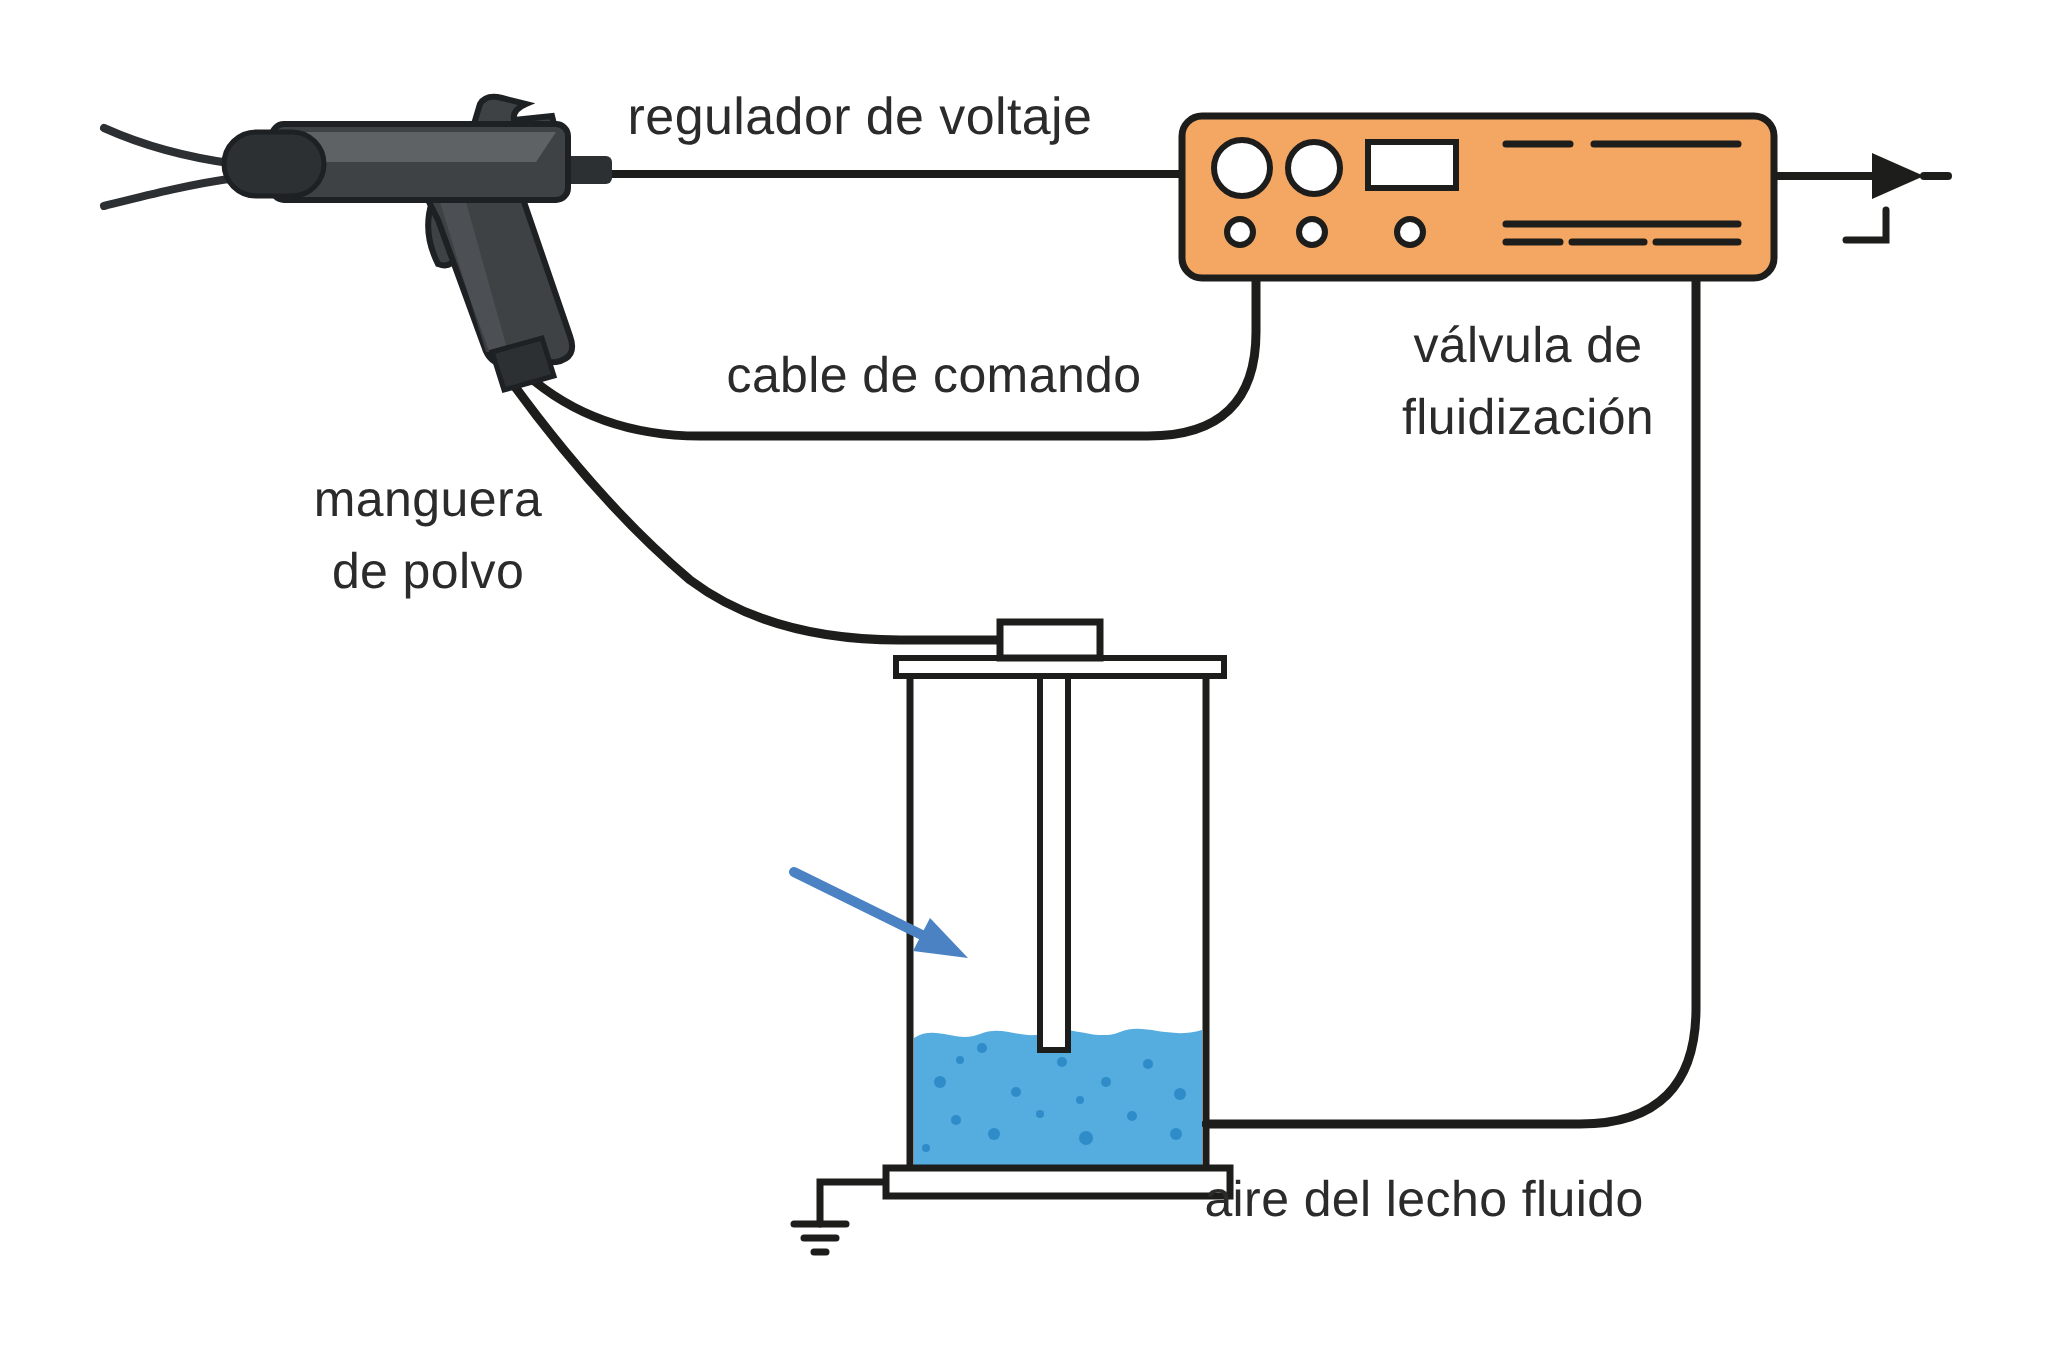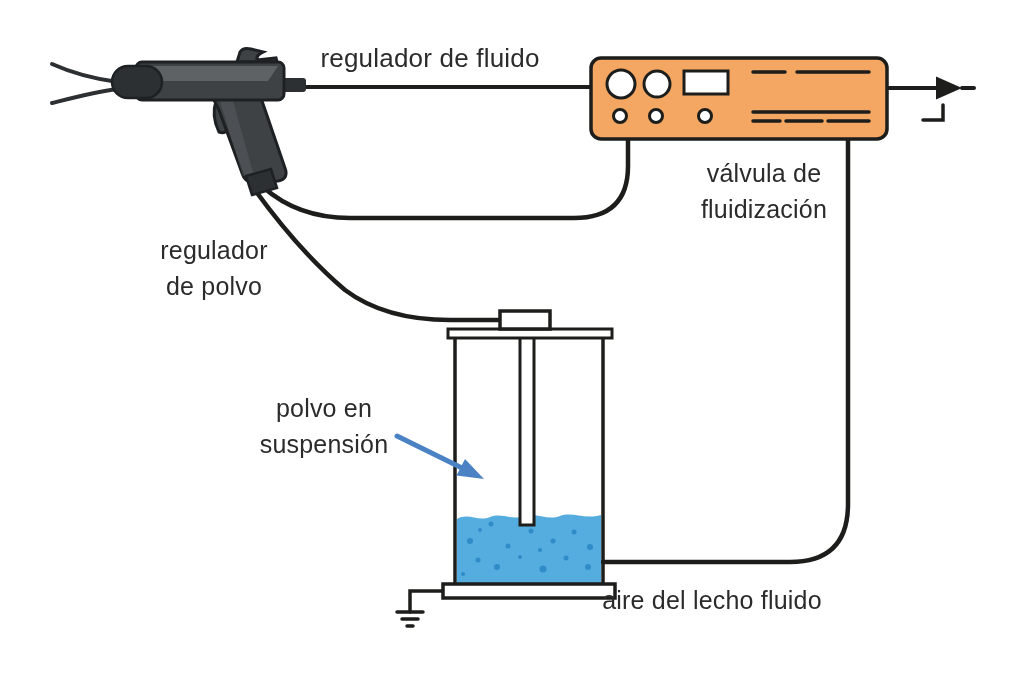--- a/index.html
+++ b/index.html
@@ -126,21 +126,20 @@
       <polygon points="148,66 278,66 268,81 142,81" class="gun-light"></polygon>
       <rect x="112" y="66" width="50" height="32" rx="16" class="gun-dark"></rect>
     </g>
 
     <g>
       <line x1="397" y1="436" x2="462" y2="468" class="blue-arrow"></line>
       <polygon points="484,479 456.5,475.5 465,459" class="blue-head"></polygon>
     </g>
   </svg>
 
-  <div class="lbl big" style="left:430px;top:40px;">regulador de fluido</div>
+  <div class="lbl big" style="left:430px;top:40px;">regulador de voltaje</div>
+  <div class="lbl" style="left:467px;top:170px;">cable de comando</div>
   <div class="lbl" style="left:764px;top:155px;">válvula de
 fluidización</div>
-  <div class="lbl" style="left:214px;top:232px;">regulador
+  <div class="lbl" style="left:214px;top:232px;">manguera
 de polvo</div>
-  <div class="lbl" style="left:324px;top:390px;">polvo en
-suspensión</div>
   <div class="lbl" style="left:712px;top:582px;">aire del lecho fluido</div>
 </div>
 
 </body></html>

